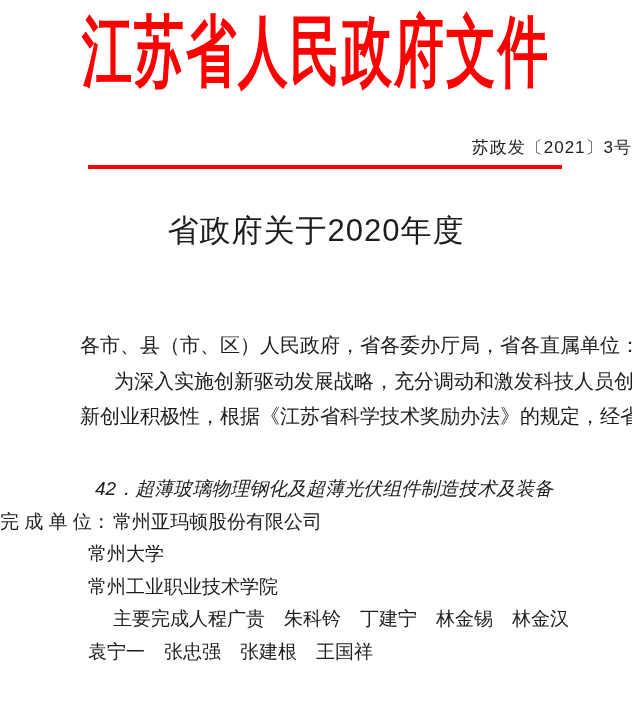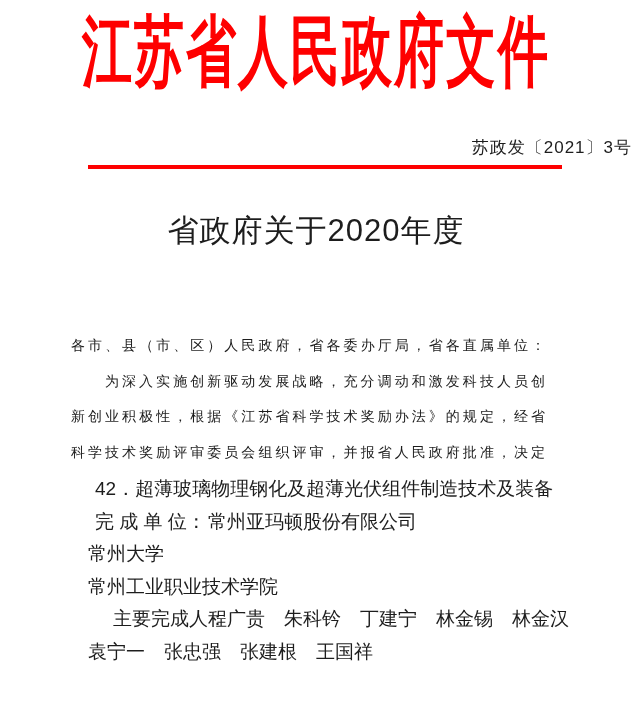--- a/index.html
+++ b/index.html
@@ -64,23 +64,23 @@
     text-align: center;
     font-size: 31px;
     line-height: 42px;
     letter-spacing: 1px;
   }
 
   
   .body-block {
     position: absolute;
     top: 328px;
-    left: 71px;
+    left: 80px;
     width: 474px;
-    font-size: 14px;
+    font-size: 20px;
     line-height: 35.5px;
   }
   .jline {
     text-align: justify;
     text-align-last: justify;
     white-space: nowrap;
   }
   .jline.indent {
     padding-left: 34px;
   }
@@ -90,24 +90,24 @@
     position: absolute;
     top: 473px;
     left: 0;
     width: 632px;
     font-size: 19px;
     line-height: 32.5px;
   }
   .item-title {
     margin-left: 95px;
     white-space: nowrap;
+    font-style: italic;
   }
   .units-label {
     display: inline-block;
-    margin-left: 95px;
     width: 113px;
     white-space: pre;
     vertical-align: top;
   }
   .persons-label {
     display: inline-block;
     margin-left: 113px;
     width: 95px;
     white-space: pre;
     vertical-align: top;
@@ -128,21 +128,20 @@
 <div class="red-rule"></div>
 
 <div class="main-title">
   <div>省政府关于2020年度</div>
 </div>
 
 <div class="body-block">
   <div class="jline">各市、县（市、区）人民政府，省各委办厅局，省各直属单位：</div>
   <div class="jline indent">为深入实施创新驱动发展战略，充分调动和激发科技人员创</div>
   <div class="jline">新创业积极性，根据《江苏省科学技术奖励办法》的规定，经省</div>
-  <div class="jline">科学技术奖励评审委员会组织评审，并报省人民政府批准，决定</div>
 </div>
 
 <div class="item-block">
   <div class="item-title">42．超薄玻璃物理钢化及超薄光伏组件制造技术及装备</div>
 
   <div class="row">
     <span class="units-label">完 成 单 位：</span><span>常州亚玛顿股份有限公司</span>
   </div>
   <div class="cont-line">常州大学</div>
   <div class="cont-line">常州工业职业技术学院</div>

